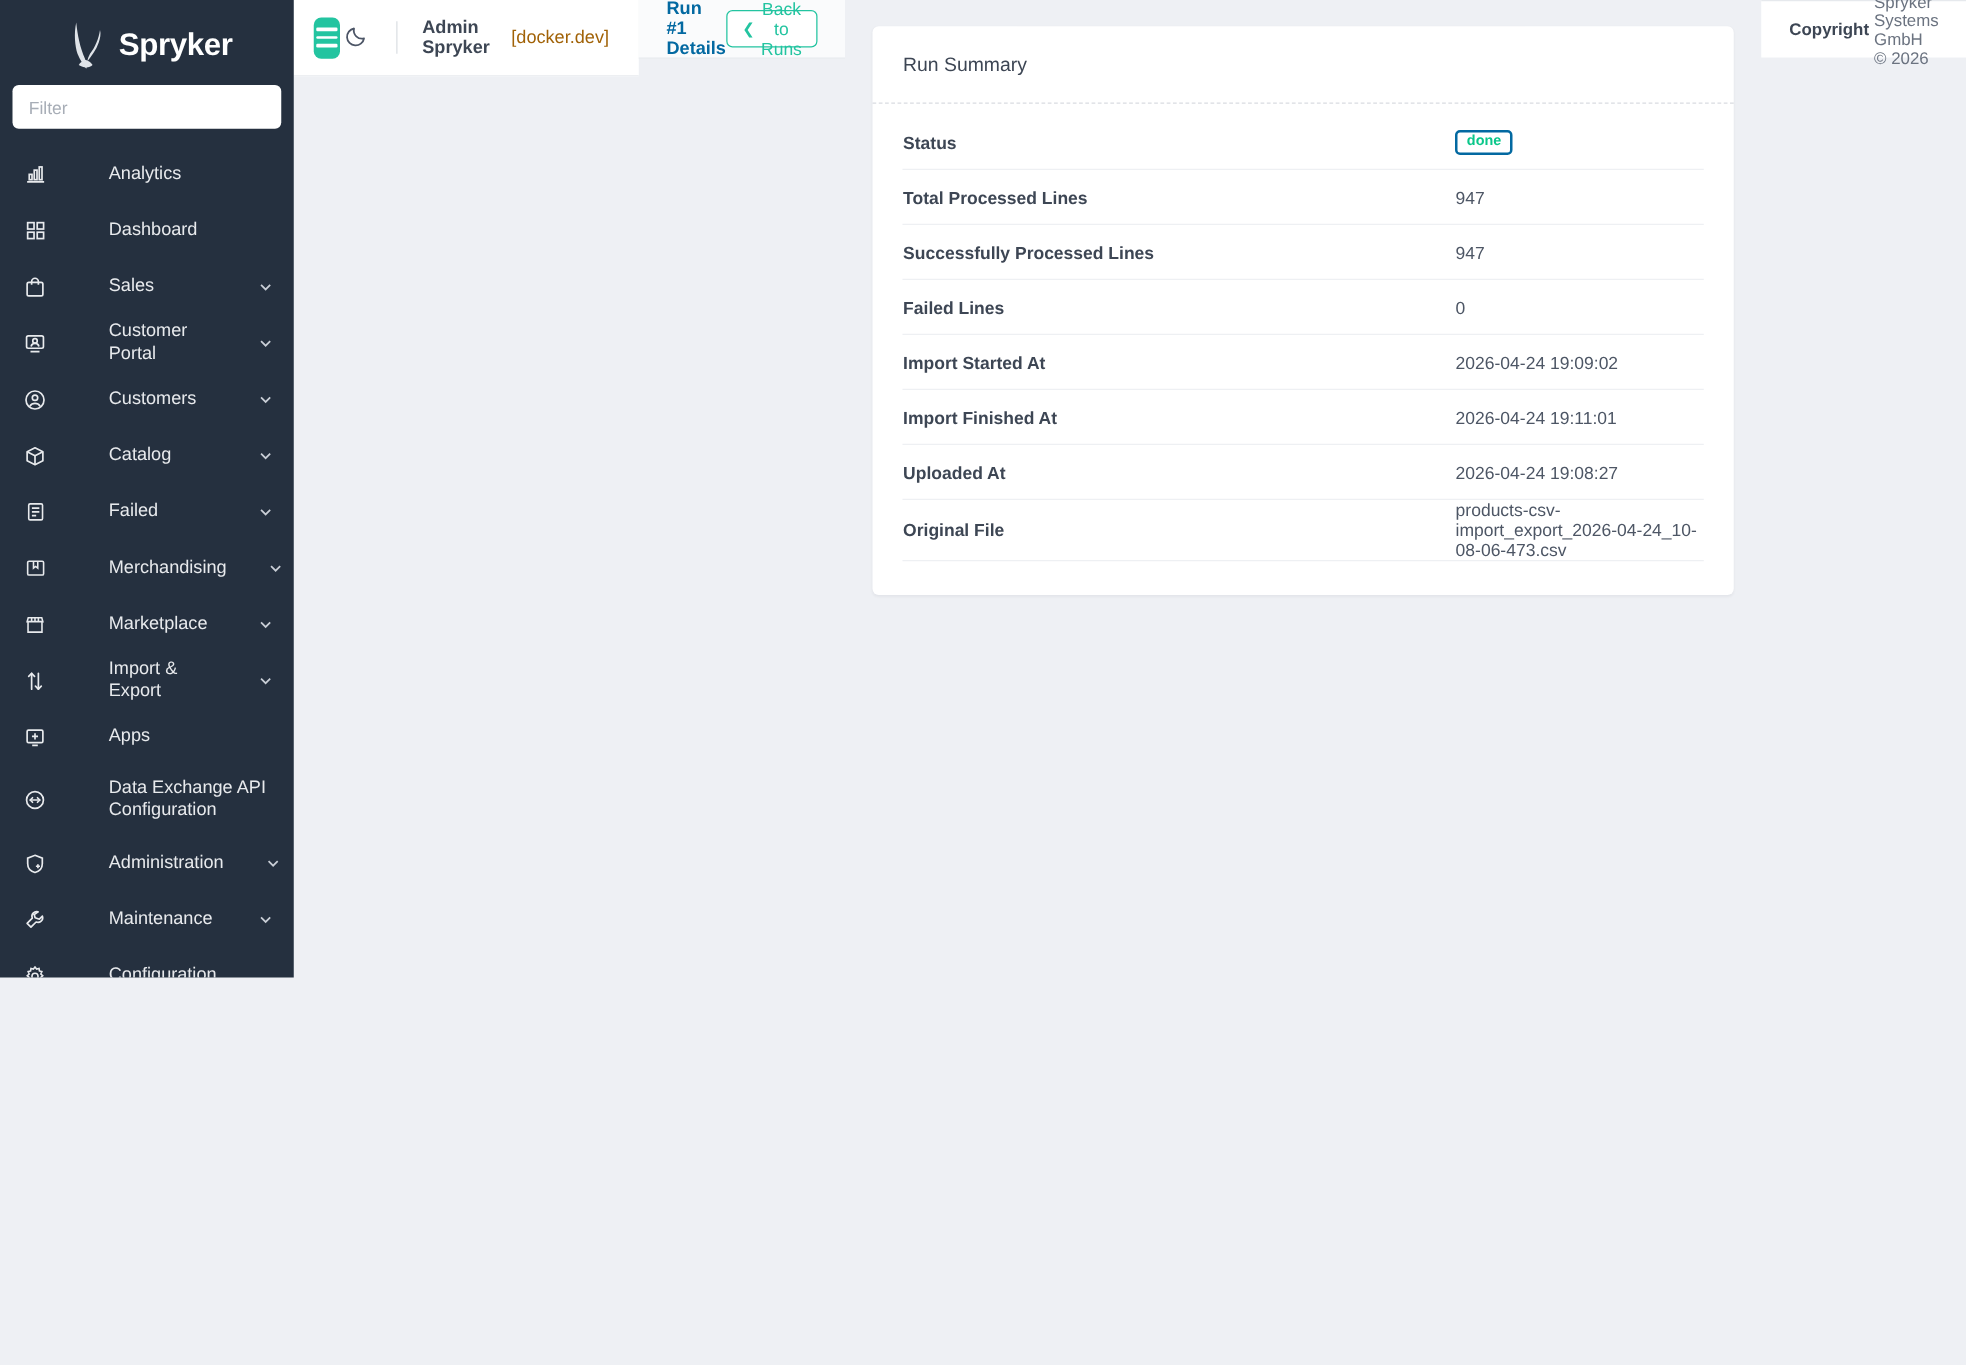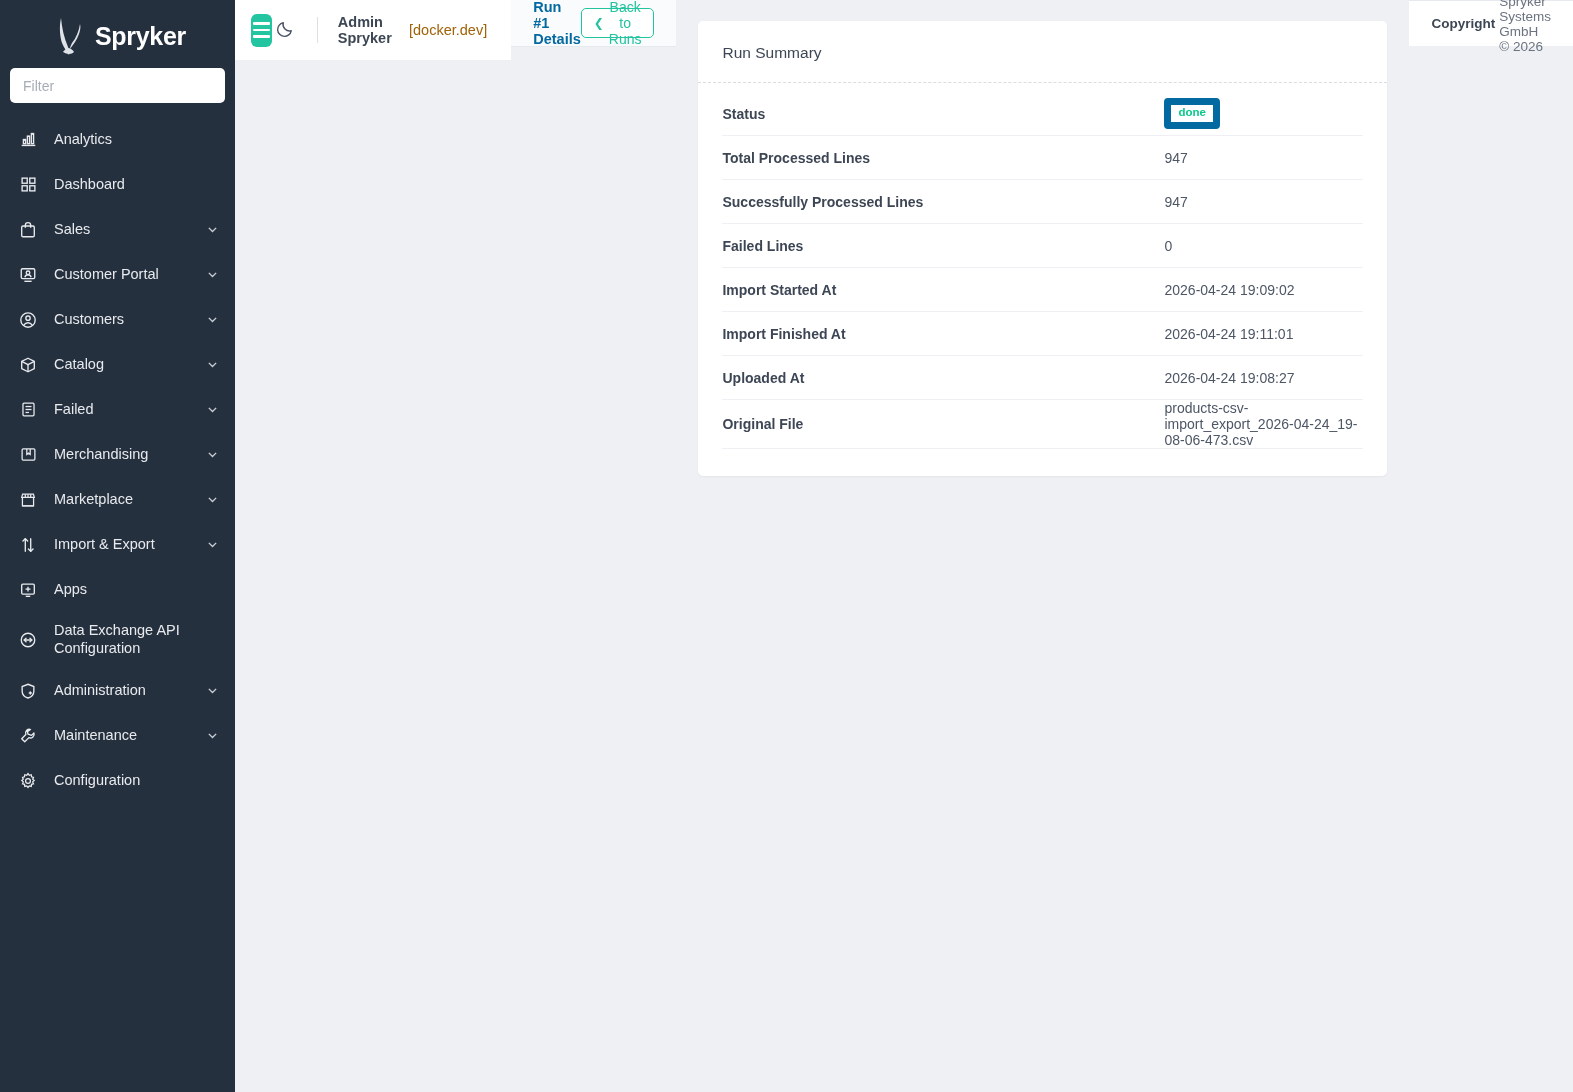--- a/index.html
+++ b/index.html
@@ -16,21 +16,21 @@
     display: flex;
     width: 1573px;
     height: 1092px;
   }
 
   
   .sidebar {
     width: 235px;
     flex: 0 0 235px;
     background: #25303f;
-    height: 1092px;
+    height: 782px;
     overflow: hidden;
     position: relative;
   }
 
   .brand {
     height: 68px;
     display: flex;
     align-items: center;
     justify-content: center;
     gap: 6px;
@@ -63,20 +63,21 @@
 
   .nav-item {
     display: flex;
     align-items: center;
     height: 45px;
     padding: 0 16px 0 16px;
     color: #e8eaed;
     font-size: 14.5px;
     cursor: pointer;
     position: relative;
+    gap: 33px;
   }
   .nav-item.two-line { height: 56px; }
 
   .nav-icon {
     width: 24px;
     flex: 0 0 24px;
     display: flex;
     align-items: center;
     justify-content: center;
     margin-right: 14px;
@@ -237,21 +238,21 @@
     color: #3d4654;
   }
   .srow-value {
     flex: 1 1 auto;
     font-size: 14px;
     color: #4d5665;
   }
 
   .badge-done {
     display: inline-block;
-    border: 7px solid #0369a1;
+    border: 2px solid #0369a1;
     color: #0ac78a;
     border-radius: 4px;
     font-size: 11.5px;
     font-weight: bold;
     padding: 2px 7px 3px 7px;
     line-height: 1;
   }
 
   .footer {
     height: 46px;
@@ -589,21 +590,21 @@
             <div class="srow-value">2026-04-24 19:11:01</div>
           </div>
 
           <div class="srow">
             <div class="srow-label">Uploaded At</div>
             <div class="srow-value">2026-04-24 19:08:27</div>
           </div>
 
           <div class="srow">
             <div class="srow-label">Original File</div>
-            <div class="srow-value">products-csv-import_export_2026-04-24_19-08-06-473.csv</div>
+            <div class="srow-value">products-csv-import_export_2026-04-24_10-08-06-473.csv</div>
           </div>
 
         </div>
       </div>
     </div>
 
     <div class="footer">
       <b>Copyright</b>
       <span>Spryker Systems GmbH © 2026</span>
     </div>

